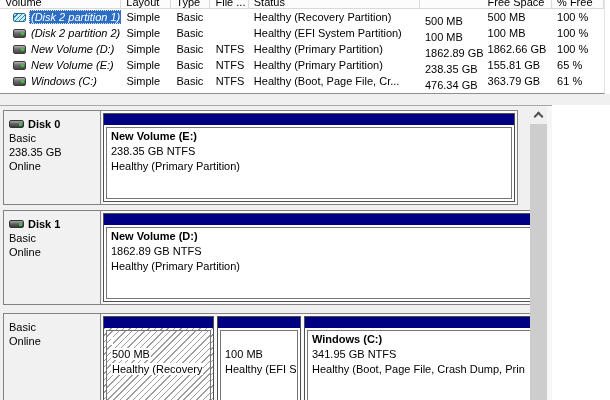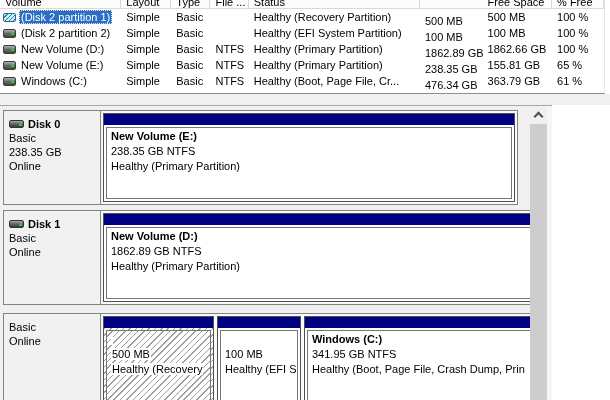--- a/index.html
+++ b/index.html
@@ -14,21 +14,21 @@
   .table-pane { position:absolute; left:0; top:0; width:605px; height:94px;
     background:#fff; border-right:1px solid #e4e4e4; border-bottom:1px solid #8f8f8f; }
   .lv-header { display:flex; height:9px; overflow:hidden; background:#fcfcfc;
     border-bottom:1px solid #d9d9d9; }
   .hc { height:9px; border-right:1px solid #d9d9d9; padding-left:5px; overflow:hidden; }
   .hc span { position:relative; top:-4px; display:inline-block; white-space:nowrap; }
   .lv-row { display:flex; height:16px; align-items:center; }
   .cell { padding-left:5px; white-space:nowrap; overflow:hidden; height:16px; line-height:16px; }
   .c-vol{width:124px;} .c-layout{width:51px;} .c-type{width:40px;} .c-fs{width:39px;}
   .c-status{width:175px;} .c-cap{width:64px;margin-top:8px;} .c-free{width:71px;} .c-pct{width:53px;}
-  .cell.c-vol { padding-left:3px; display:flex; align-items:center; }
+  .cell.c-vol { padding-left:13px; display:flex; align-items:center;font-style:italic; }
   .vol-icon { flex:0 0 auto; width:13px; height:9px; margin-right:3px; border-radius:2px;
     background:linear-gradient(180deg,#b5b5b5 0%,#6d6d6d 45%,#454545 100%);
     border:1px solid #3a3a3a; position:relative; }
   .vol-icon .dot { position:absolute; right:1px; top:2px; width:3px; height:3px; background:#44b84e; }
   .vol-icon.hatched { background:repeating-linear-gradient(135deg,#cdeef6 0 2px,#2e85ad 2px 3px);
     border-color:#28708f; }
   .vol-label { padding:0 2px; line-height:14px; }
   .vol-label.selected { background:#2b6ec4; color:#fff; outline:1px dotted rgba(255,255,255,.85); outline-offset:-1px; }
 
   

